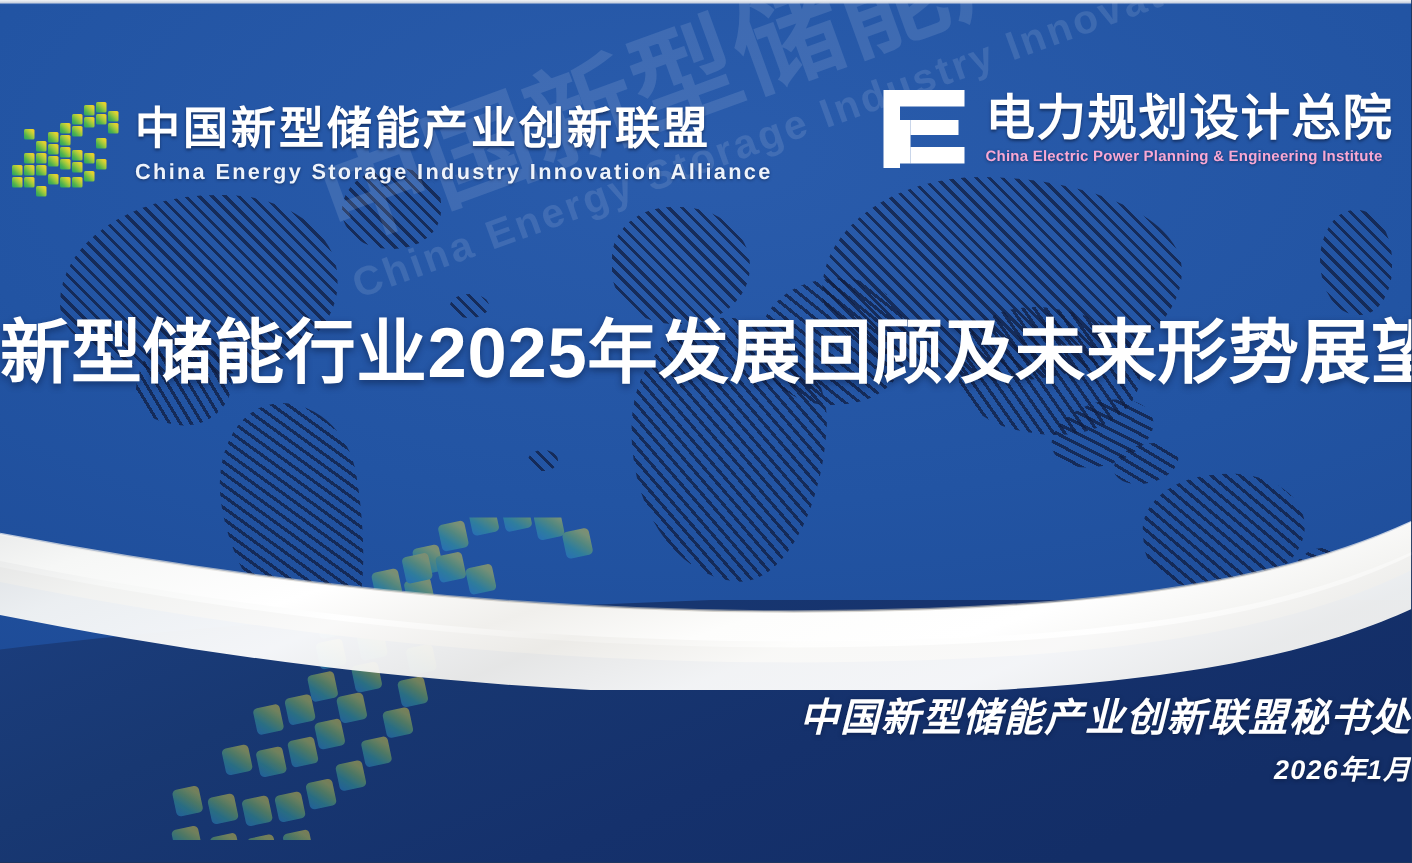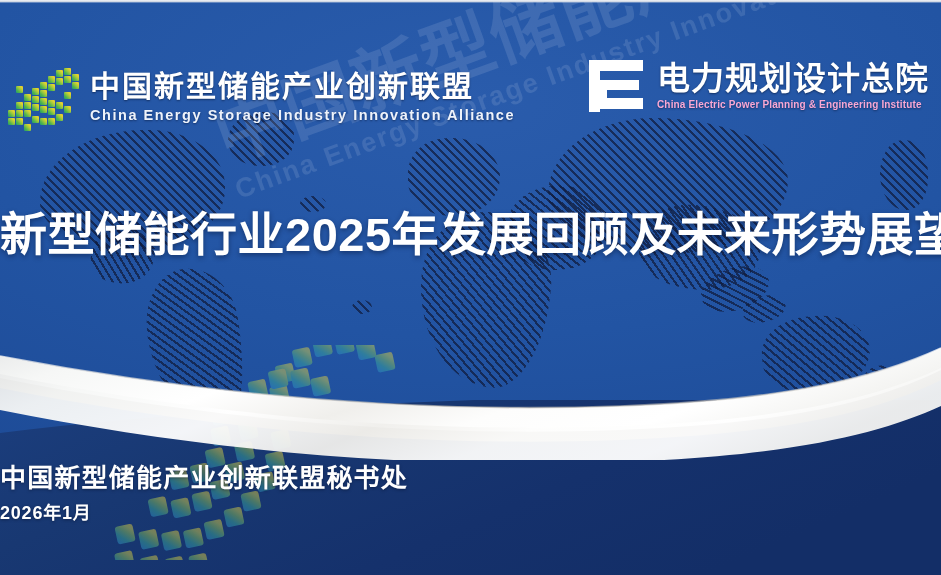--- a/index.html
+++ b/index.html
@@ -110,21 +110,21 @@
   #main-title{
     position:absolute;left:0;right:0;top:196px;
     text-align:center;
     font-size:47px;font-weight:700;color:#ffffff;
     letter-spacing:.5px;white-space:nowrap;
     text-shadow:0 2px 5px rgba(5,16,44,.45);
   }
 
   
   #footer{
-    position:absolute;left:0;right:0;top:462px;text-align:left;
+    position:absolute;left:11px;right:0;top:462px;text-align:right;font-style:italic;
   }
   #footer .org{
     font-size:26px;font-weight:700;color:#ffffff;letter-spacing:1.2px;
     line-height:1.25;white-space:nowrap;
     text-shadow:0 1px 3px rgba(5,16,44,.5);
   }
   #footer .date{
     font-size:18px;font-weight:700;color:#ffffff;letter-spacing:.8px;
     line-height:1.25;margin-top:7px;white-space:nowrap;
     text-shadow:0 1px 3px rgba(5,16,44,.5);

